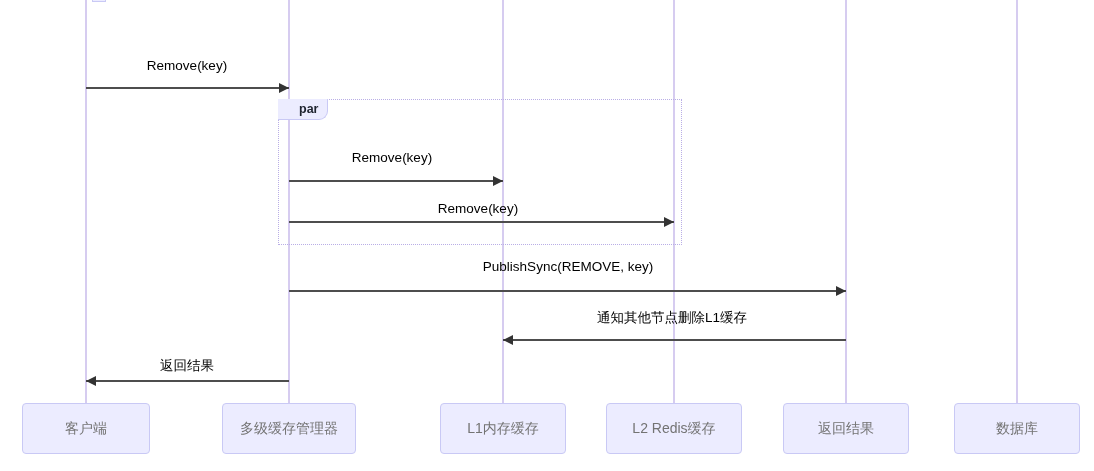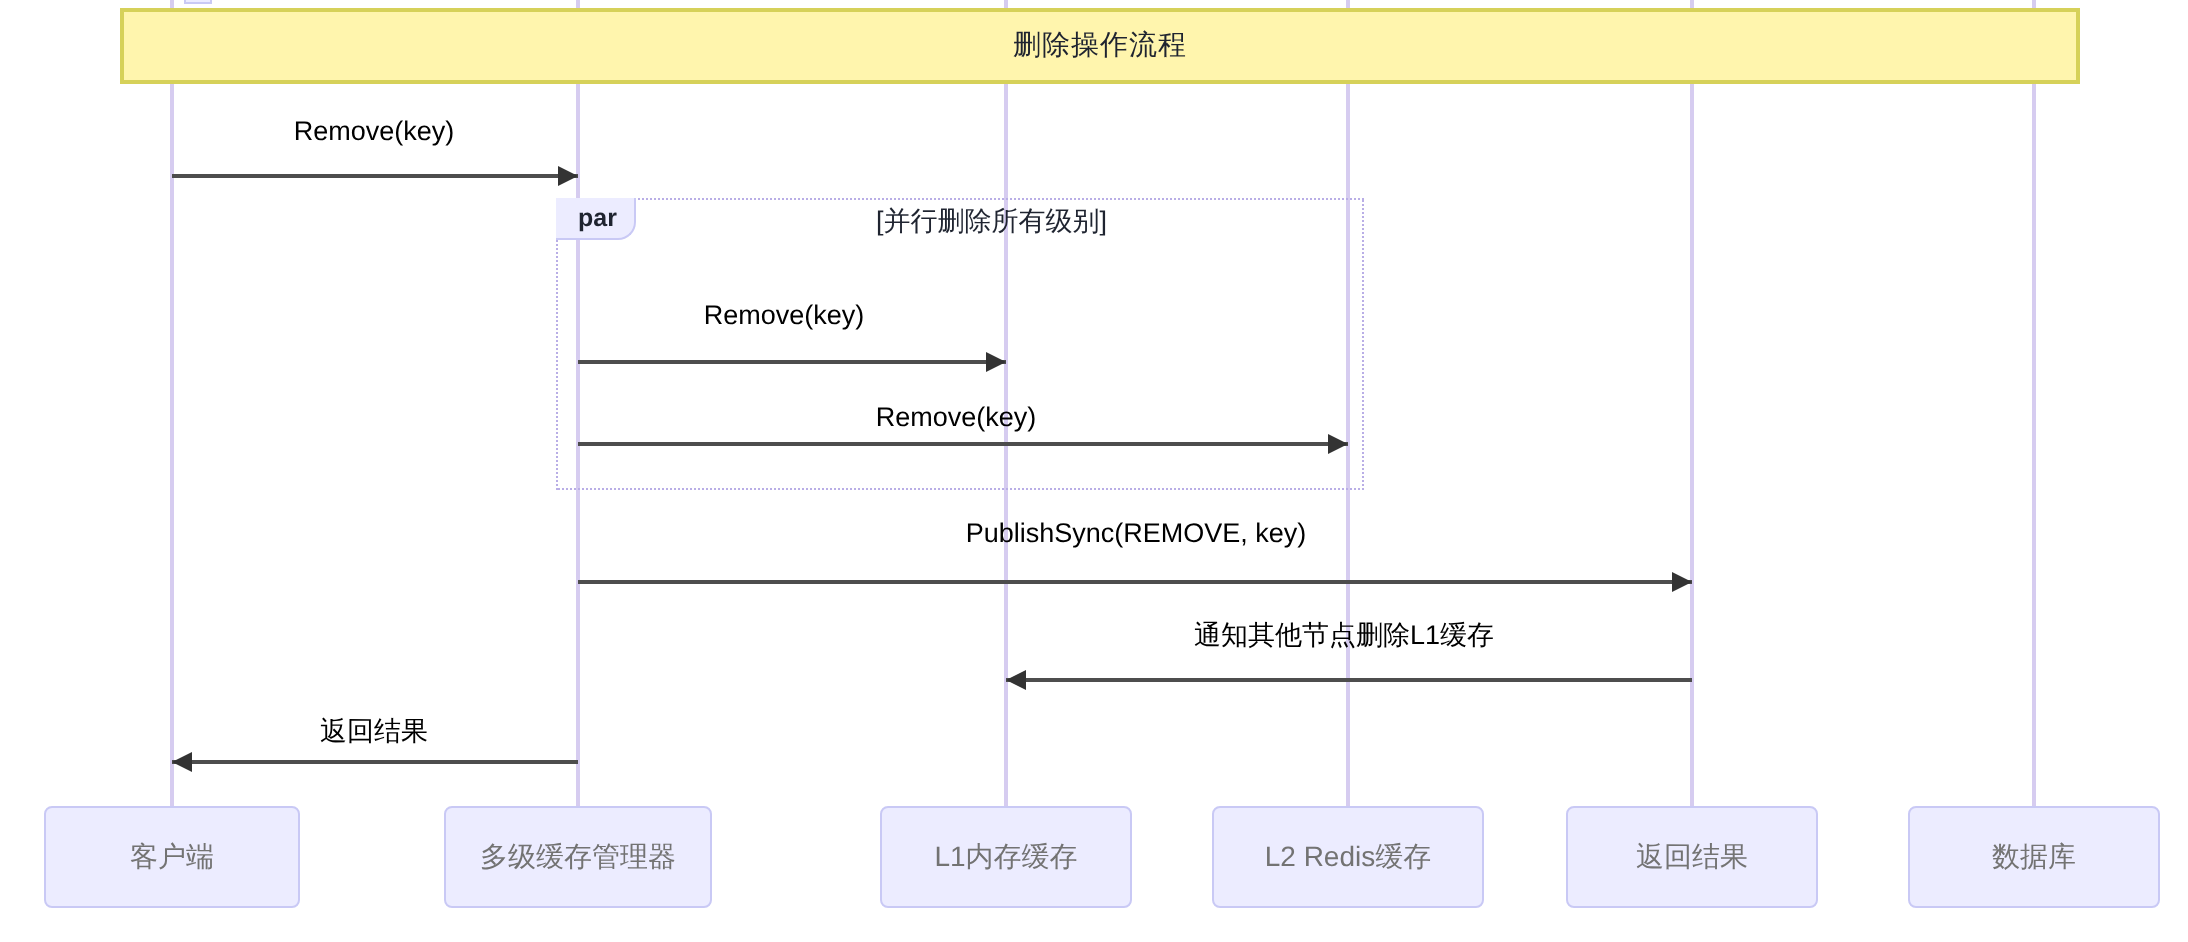--- a/index.html
+++ b/index.html
@@ -67,21 +67,21 @@
   .frag-tab {
     position: absolute;
     background: #ececff;
     border: 1px solid #c9c9f5;
     border-top: none;
     border-left: none;
     box-sizing: border-box;
     height: 21px;
     display: flex;
     align-items: center;
-    padding: 0 9px 0 11px;
+    padding: 0 9px 0 21px;
     border-bottom-right-radius: 9px;
   }
   .frag-tab span {
     font-size: 12.5px;
     font-weight: bold;
     color: #1f2430;
   }
   .frag-cond {
     position: absolute;
     font-size: 13.5px;
@@ -127,29 +127,25 @@
 
   <div class="lifeline" style="left: 85px; height: 404px;"></div>
   <div class="lifeline" style="left: 288px; height: 404px;"></div>
   <div class="lifeline" style="left: 502px; height: 404px;"></div>
   <div class="lifeline" style="left: 673px; height: 404px;"></div>
   <div class="lifeline" style="left: 845px; height: 404px;"></div>
   <div class="lifeline" style="left: 1016px; height: 404px;"></div>
 
   <div class="top-stub" style="left:92px; top:-8px; width:14px; height:10px;"></div>
 
-  <div class="title-banner">
-    <span>删除操作流程</span>
-  </div>
 
   <div class="frag" style="left: 278px; top: 99px; width: 404px; height: 146px;"></div>
   <div class="frag-tab" style="left: 278px; top: 99px;">
     <span>par</span>
   </div>
-  <div class="frag-cond" style="left: 438px; top: 102px;">[并行删除所有级别]</div>
 
   <div id="messages">
       <div class="msg-line" style="left: 86px; width: 203px; top: 87px;"></div>
       <div class="arrowhead right" style="top: 83px; left: 279px;"></div>
       <div class="msg-label" style="left: 187px; top: 58px;">Remove(key)</div>
       <div class="msg-line" style="left: 289px; width: 214px; top: 180px;"></div>
       <div class="arrowhead right" style="top: 176px; left: 493px;"></div>
       <div class="msg-label" style="left: 392px; top: 150px;">Remove(key)</div>
       <div class="msg-line" style="left: 289px; width: 385px; top: 221px;"></div>
       <div class="arrowhead right" style="top: 217px; left: 664px;"></div>

